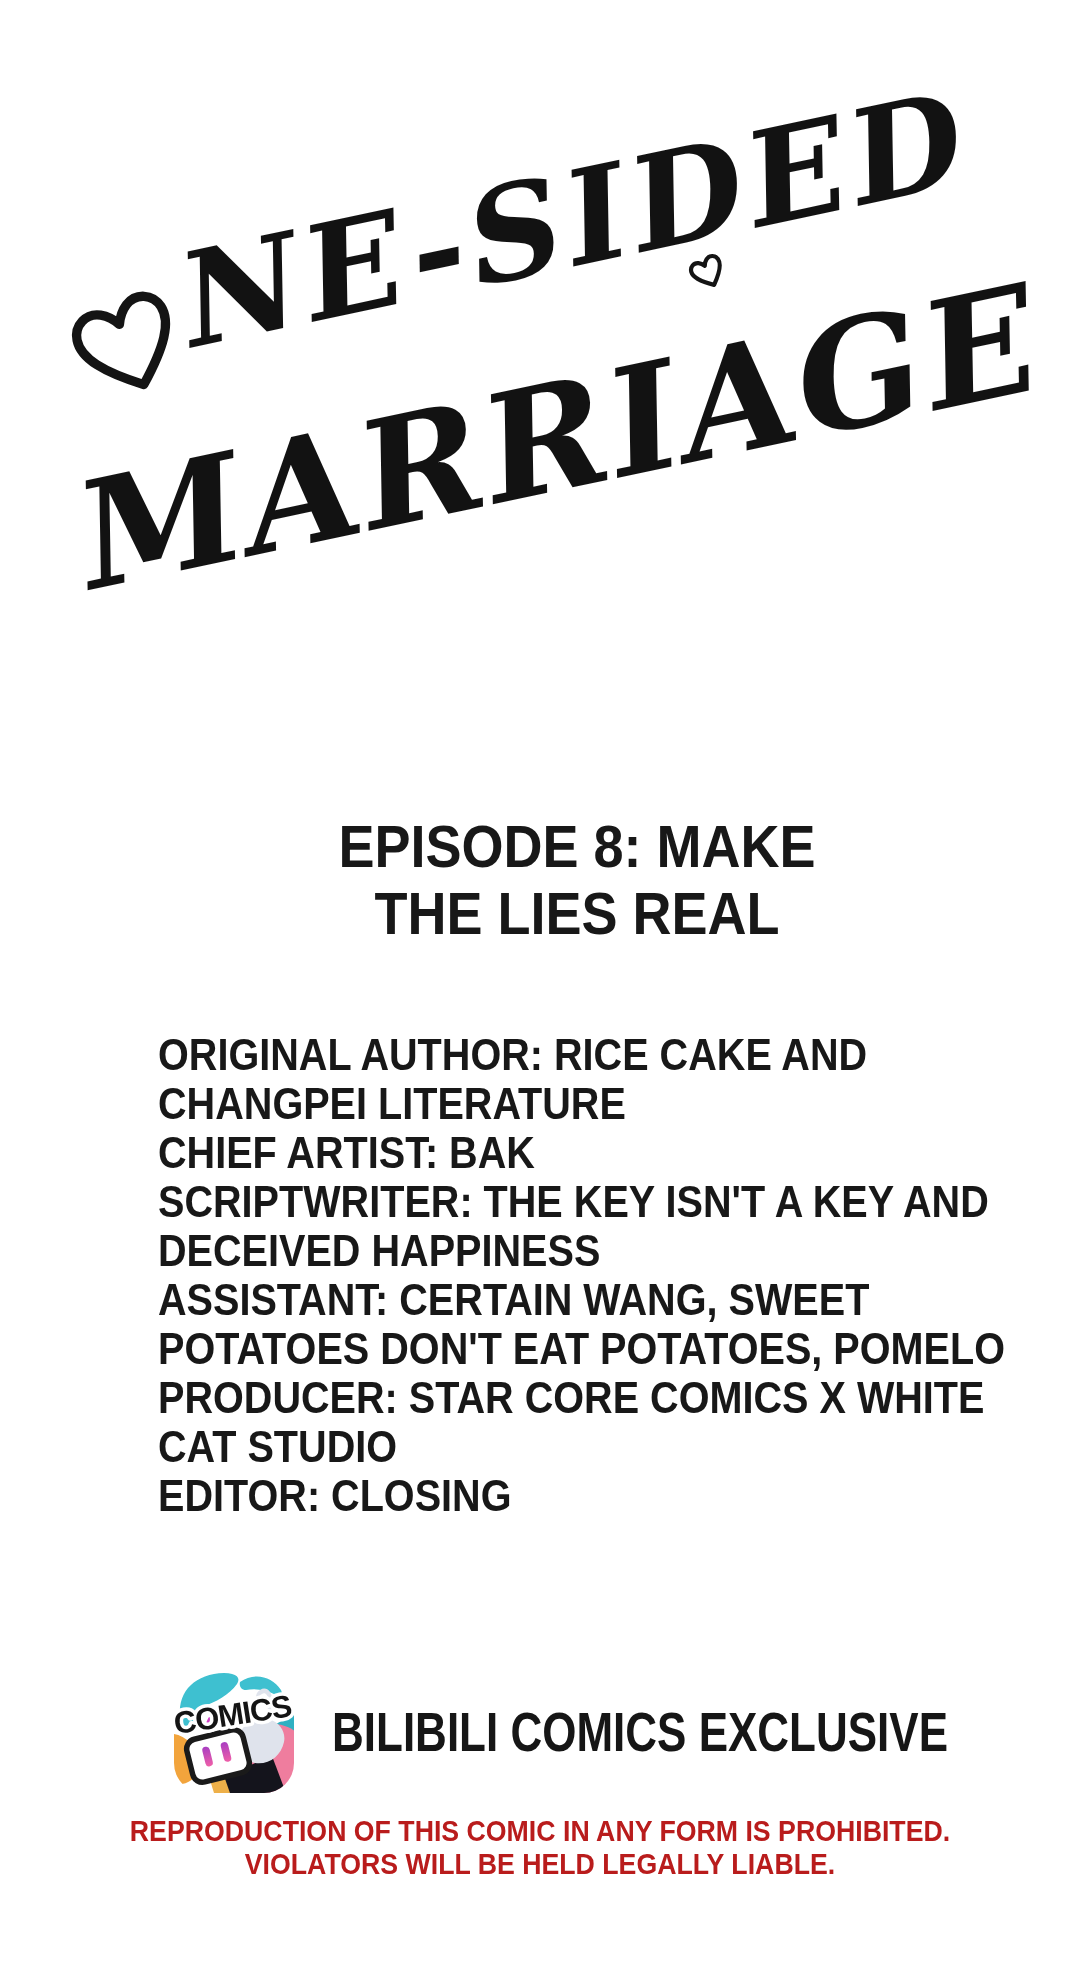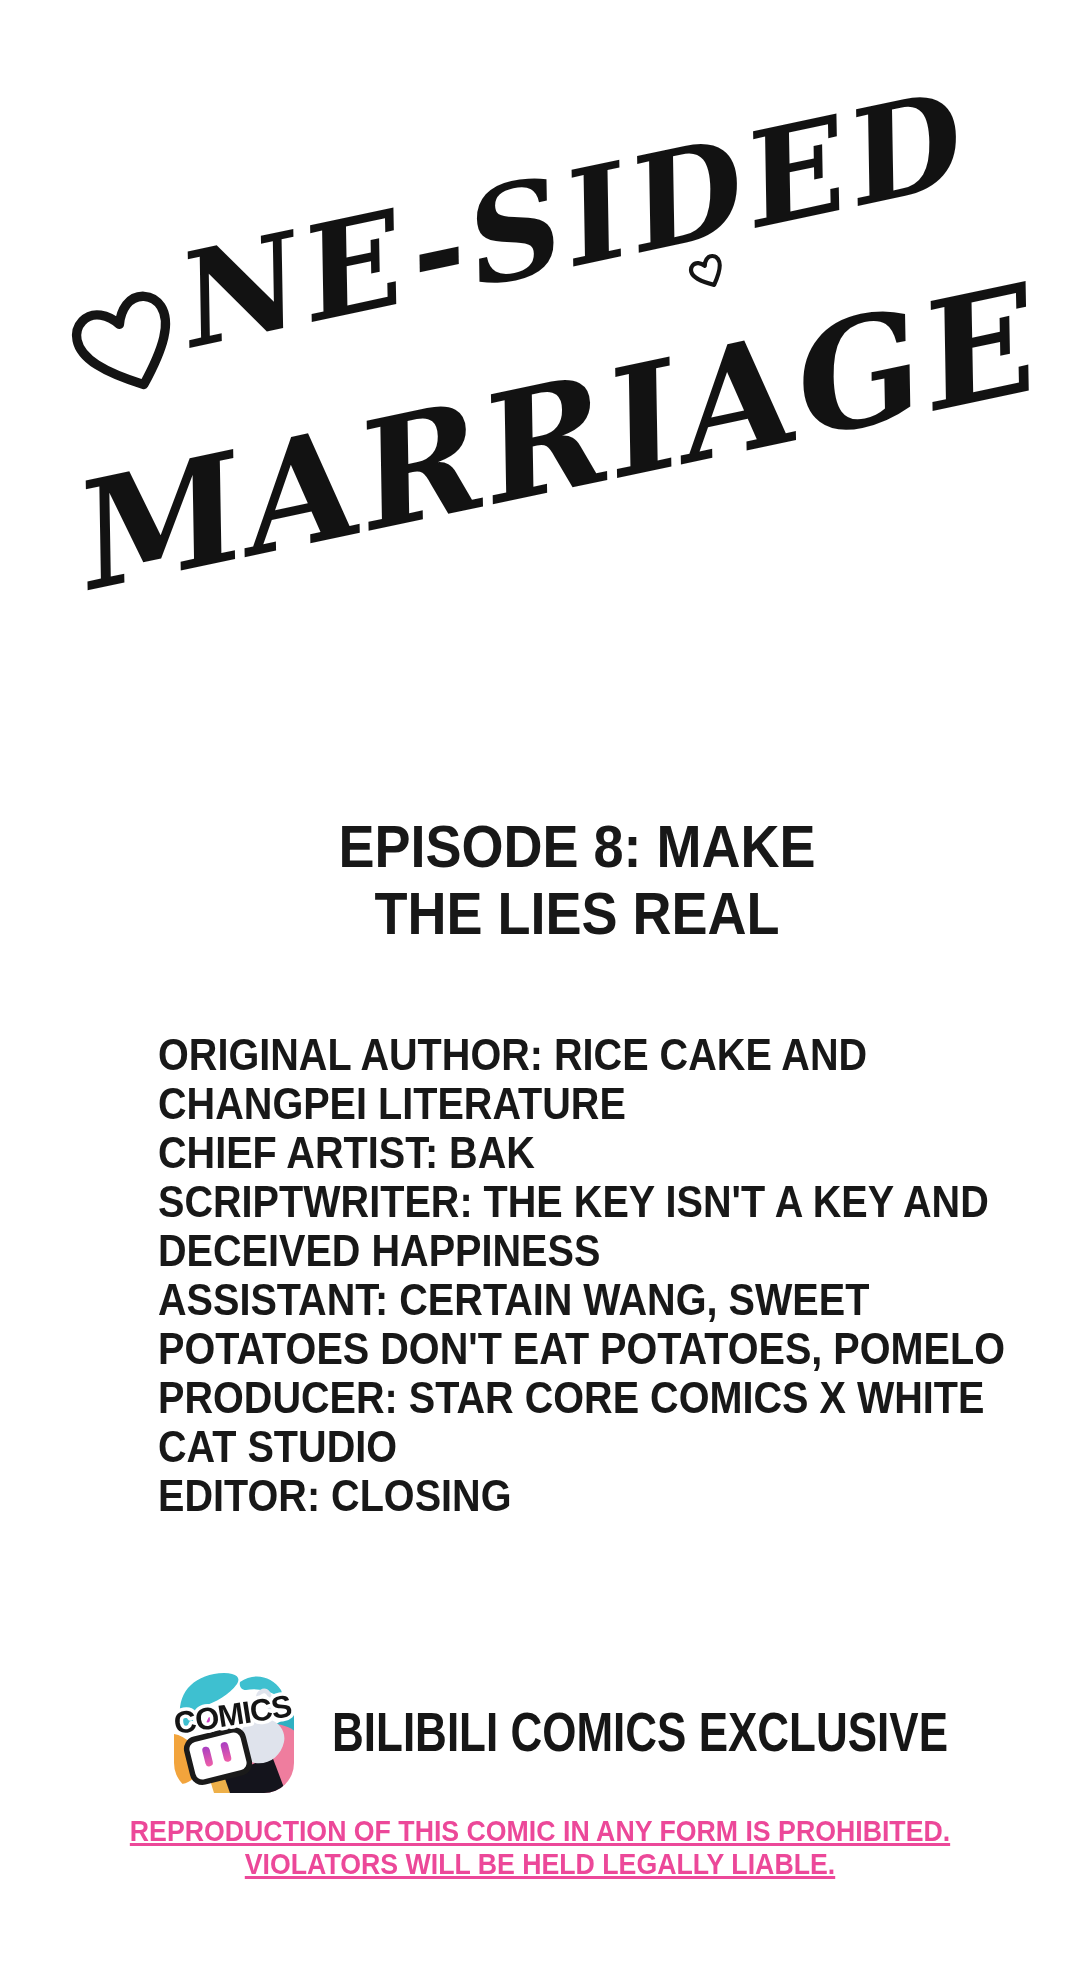--- a/index.html
+++ b/index.html
@@ -24,21 +24,21 @@
            line-height:49px;color:#181818;}
   .credits .line{transform:scaleX(0.88);transform-origin:0 50%;white-space:nowrap;}
 
   
   .logo{position:absolute;left:174px;top:1668px;width:120px;height:125px;}
   .exclusive{position:absolute;left:332px;top:1702px;font-weight:700;font-size:55px;line-height:60px;
              transform:scaleX(0.8);transform-origin:0 50%;white-space:nowrap;color:#161616;}
 
   
   .warning{position:absolute;left:0;top:1814px;width:1080px;text-align:center;
-           font-weight:700;font-size:30px;line-height:33px;color:#ec4899;text-decoration:underline;}
+           font-weight:700;font-size:30px;line-height:33px;color:#b91c1c;}
   .warning .line{transform:scaleX(0.89);transform-origin:50% 50%;white-space:nowrap;}
 </style>
 </head>
 <body>
 
 <div class="page">
 
   <div class="title-wrap">
     <div class="t1">
       <span class="heart-big"><svg width="116" height="107" viewBox="0 0 100 92">

